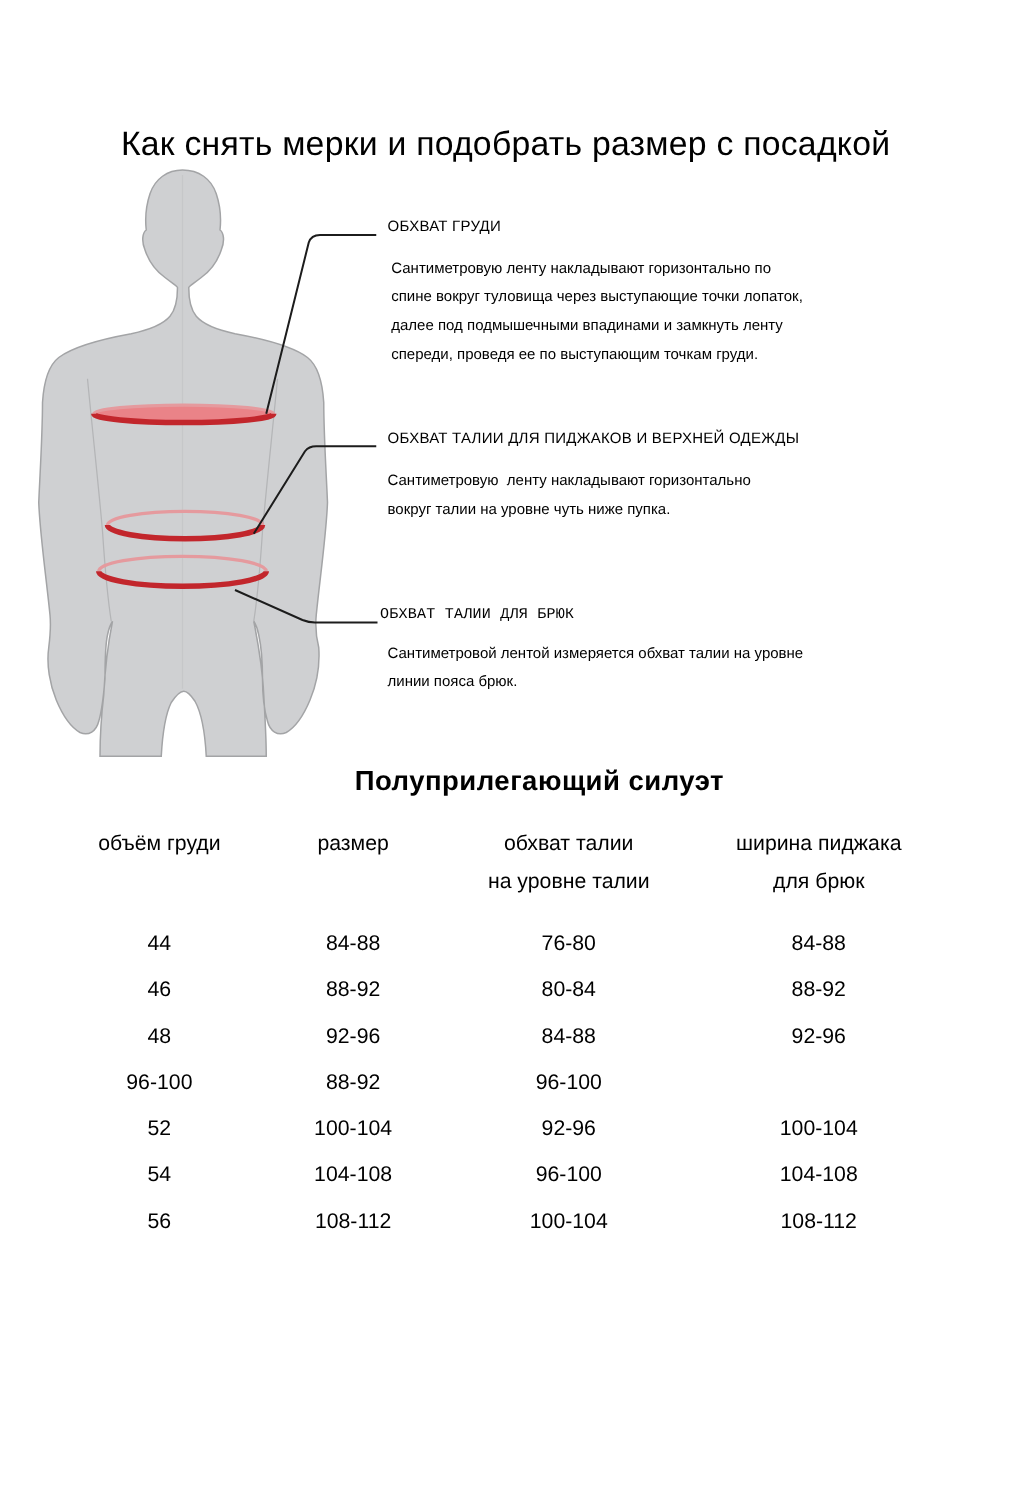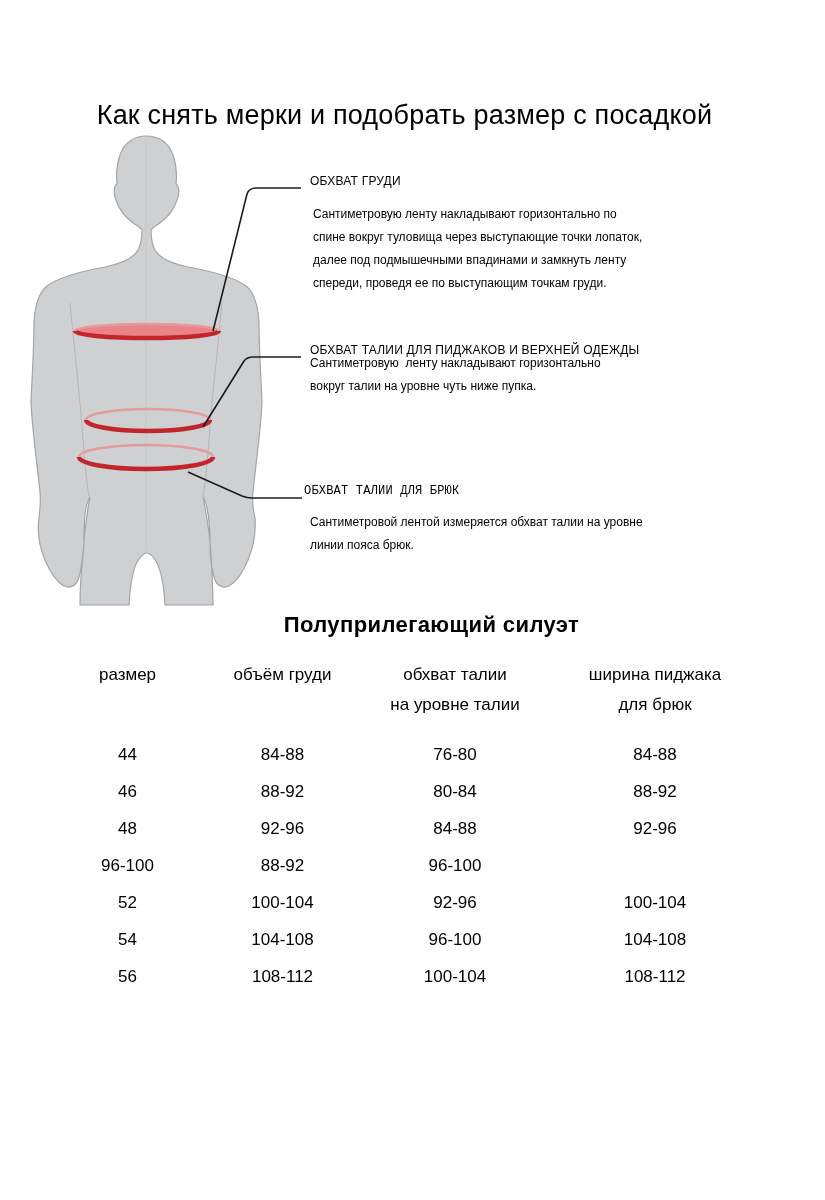--- a/index.html
+++ b/index.html
@@ -127,37 +127,37 @@
 
 <div class="measure-heading" style="left:310px;top:174px;">ОБХВАТ ГРУДИ</div>
 <div class="measure-para" style="left:313px;top:203px;">
   <div class="pline">Сантиметровую ленту накладывают горизонтально по</div>
   <div class="pline">спине вокруг туловища через выступающие точки лопаток,</div>
   <div class="pline">далее под подмышечными впадинами и замкнуть ленту</div>
   <div class="pline">спереди, проведя ее по выступающим точкам груди.</div>
 </div>
 
 <div class="measure-heading" style="left:310px;top:343px;">ОБХВАТ ТАЛИИ ДЛЯ ПИДЖАКОВ И ВЕРХНЕЙ ОДЕЖДЫ</div>
-<div class="measure-para" style="left:310px;top:352px;">
+<div class="measure-para" style="left:310px;top:373px;">
   <div class="pline">Сантиметровую  ленту накладывают горизонтально</div>
   <div class="pline">вокруг талии на уровне чуть ниже пупка.</div>
 </div>
 
 <div class="measure-heading" style="left:304px;top:484px;font-family:Liberation Mono, monospace;">ОБХВАТ ТАЛИИ ДЛЯ БРЮК</div>
 <div class="measure-para" style="left:310px;top:511px;">
   <div class="pline">Сантиметровой лентой измеряется обхват талии на уровне</div>
   <div class="pline">линии пояса брюк.</div>
 </div>
 
 <div class="table-title">Полуприлегающий силуэт</div>
 
 <div class="size-table">
   <div class="hdr-row">
+    <div class="hdr-cell">объём груди</div>
     <div class="hdr-cell">размер</div>
-    <div class="hdr-cell">объём груди</div>
     <div class="hdr-cell">обхват талии</div>
     <div class="hdr-cell">ширина пиджака</div>
   </div>
   <div class="hdr-row">
     <div class="hdr-cell"></div>
     <div class="hdr-cell"></div>
     <div class="hdr-cell">на уровне талии</div>
     <div class="hdr-cell">для брюк</div>
   </div>
 

